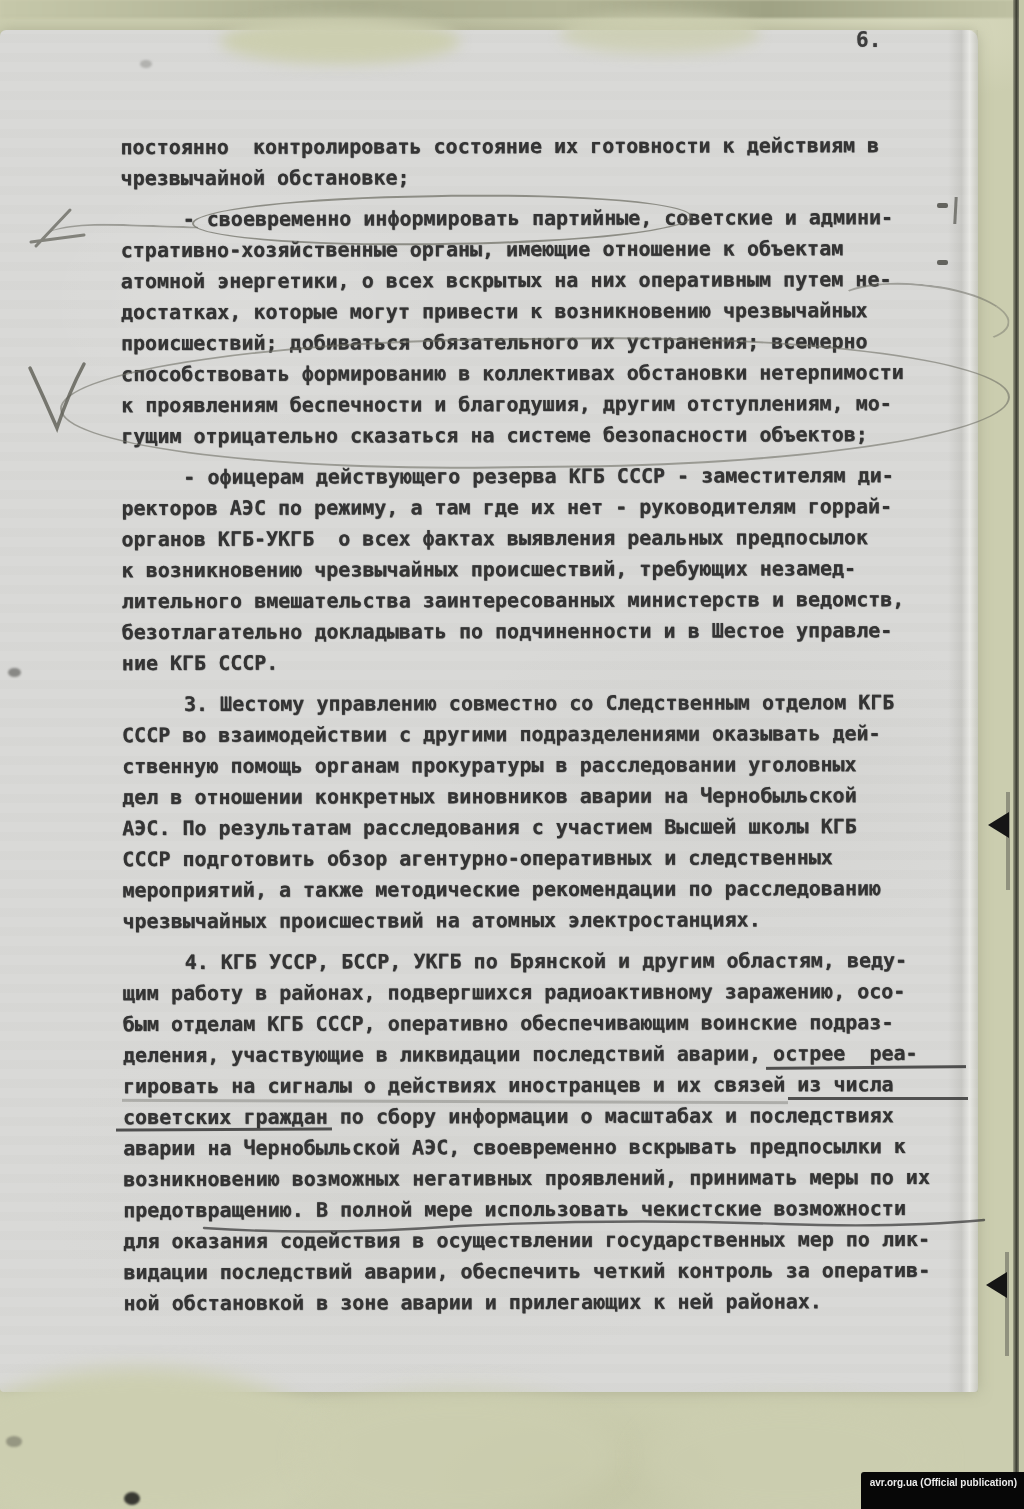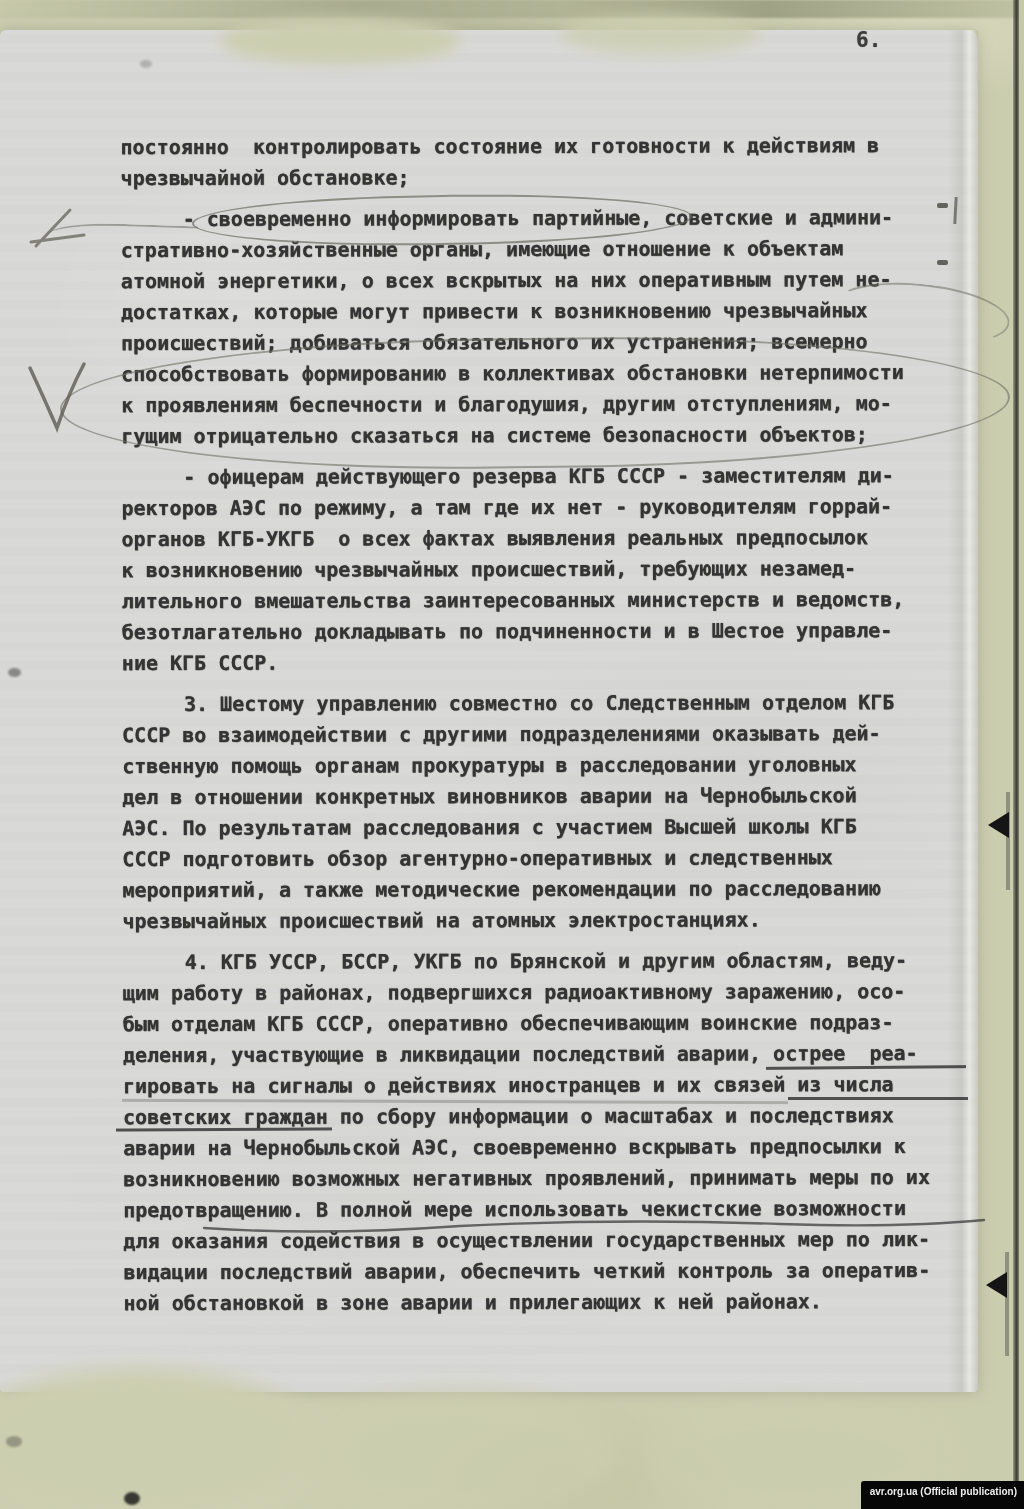--- a/index.html
+++ b/index.html
@@ -84,21 +84,21 @@
   .edge-tail.t1{left:1006px;top:792px;height:98px;}
   .edge-tail.t2{left:1005px;top:1252px;height:104px;}
 
   .smudge{position:absolute;border-radius:50%;filter:blur(1px);}
   .smudge.s1{left:124px;top:1492px;width:16px;height:13px;background:rgba(30,30,28,0.85);}
   .smudge.s2{left:6px;top:1436px;width:16px;height:11px;background:rgba(95,95,84,0.5);}
   .smudge.s3{left:8px;top:668px;width:13px;height:9px;background:rgba(70,70,66,0.55);}
   .smudge.s4{left:140px;top:60px;width:12px;height:8px;background:rgba(120,120,114,0.4);}
 
   
-  .watermark{position:absolute;right:0;bottom:0;height:28px;padding:0 7px 0 9px;
+  .watermark{position:absolute;right:0;bottom:0;height:28px;padding:0 7px 9px 9px;
     background:#070707;color:#ececec;font-family:"Liberation Sans",sans-serif;
     font-size:10px;font-weight:bold;line-height:22px;border-radius:3px 0 0 0;}
 </style>
 </head>
 <body>
 
 <div id="canvas">
 
   <div class="top-strip"></div>
 

